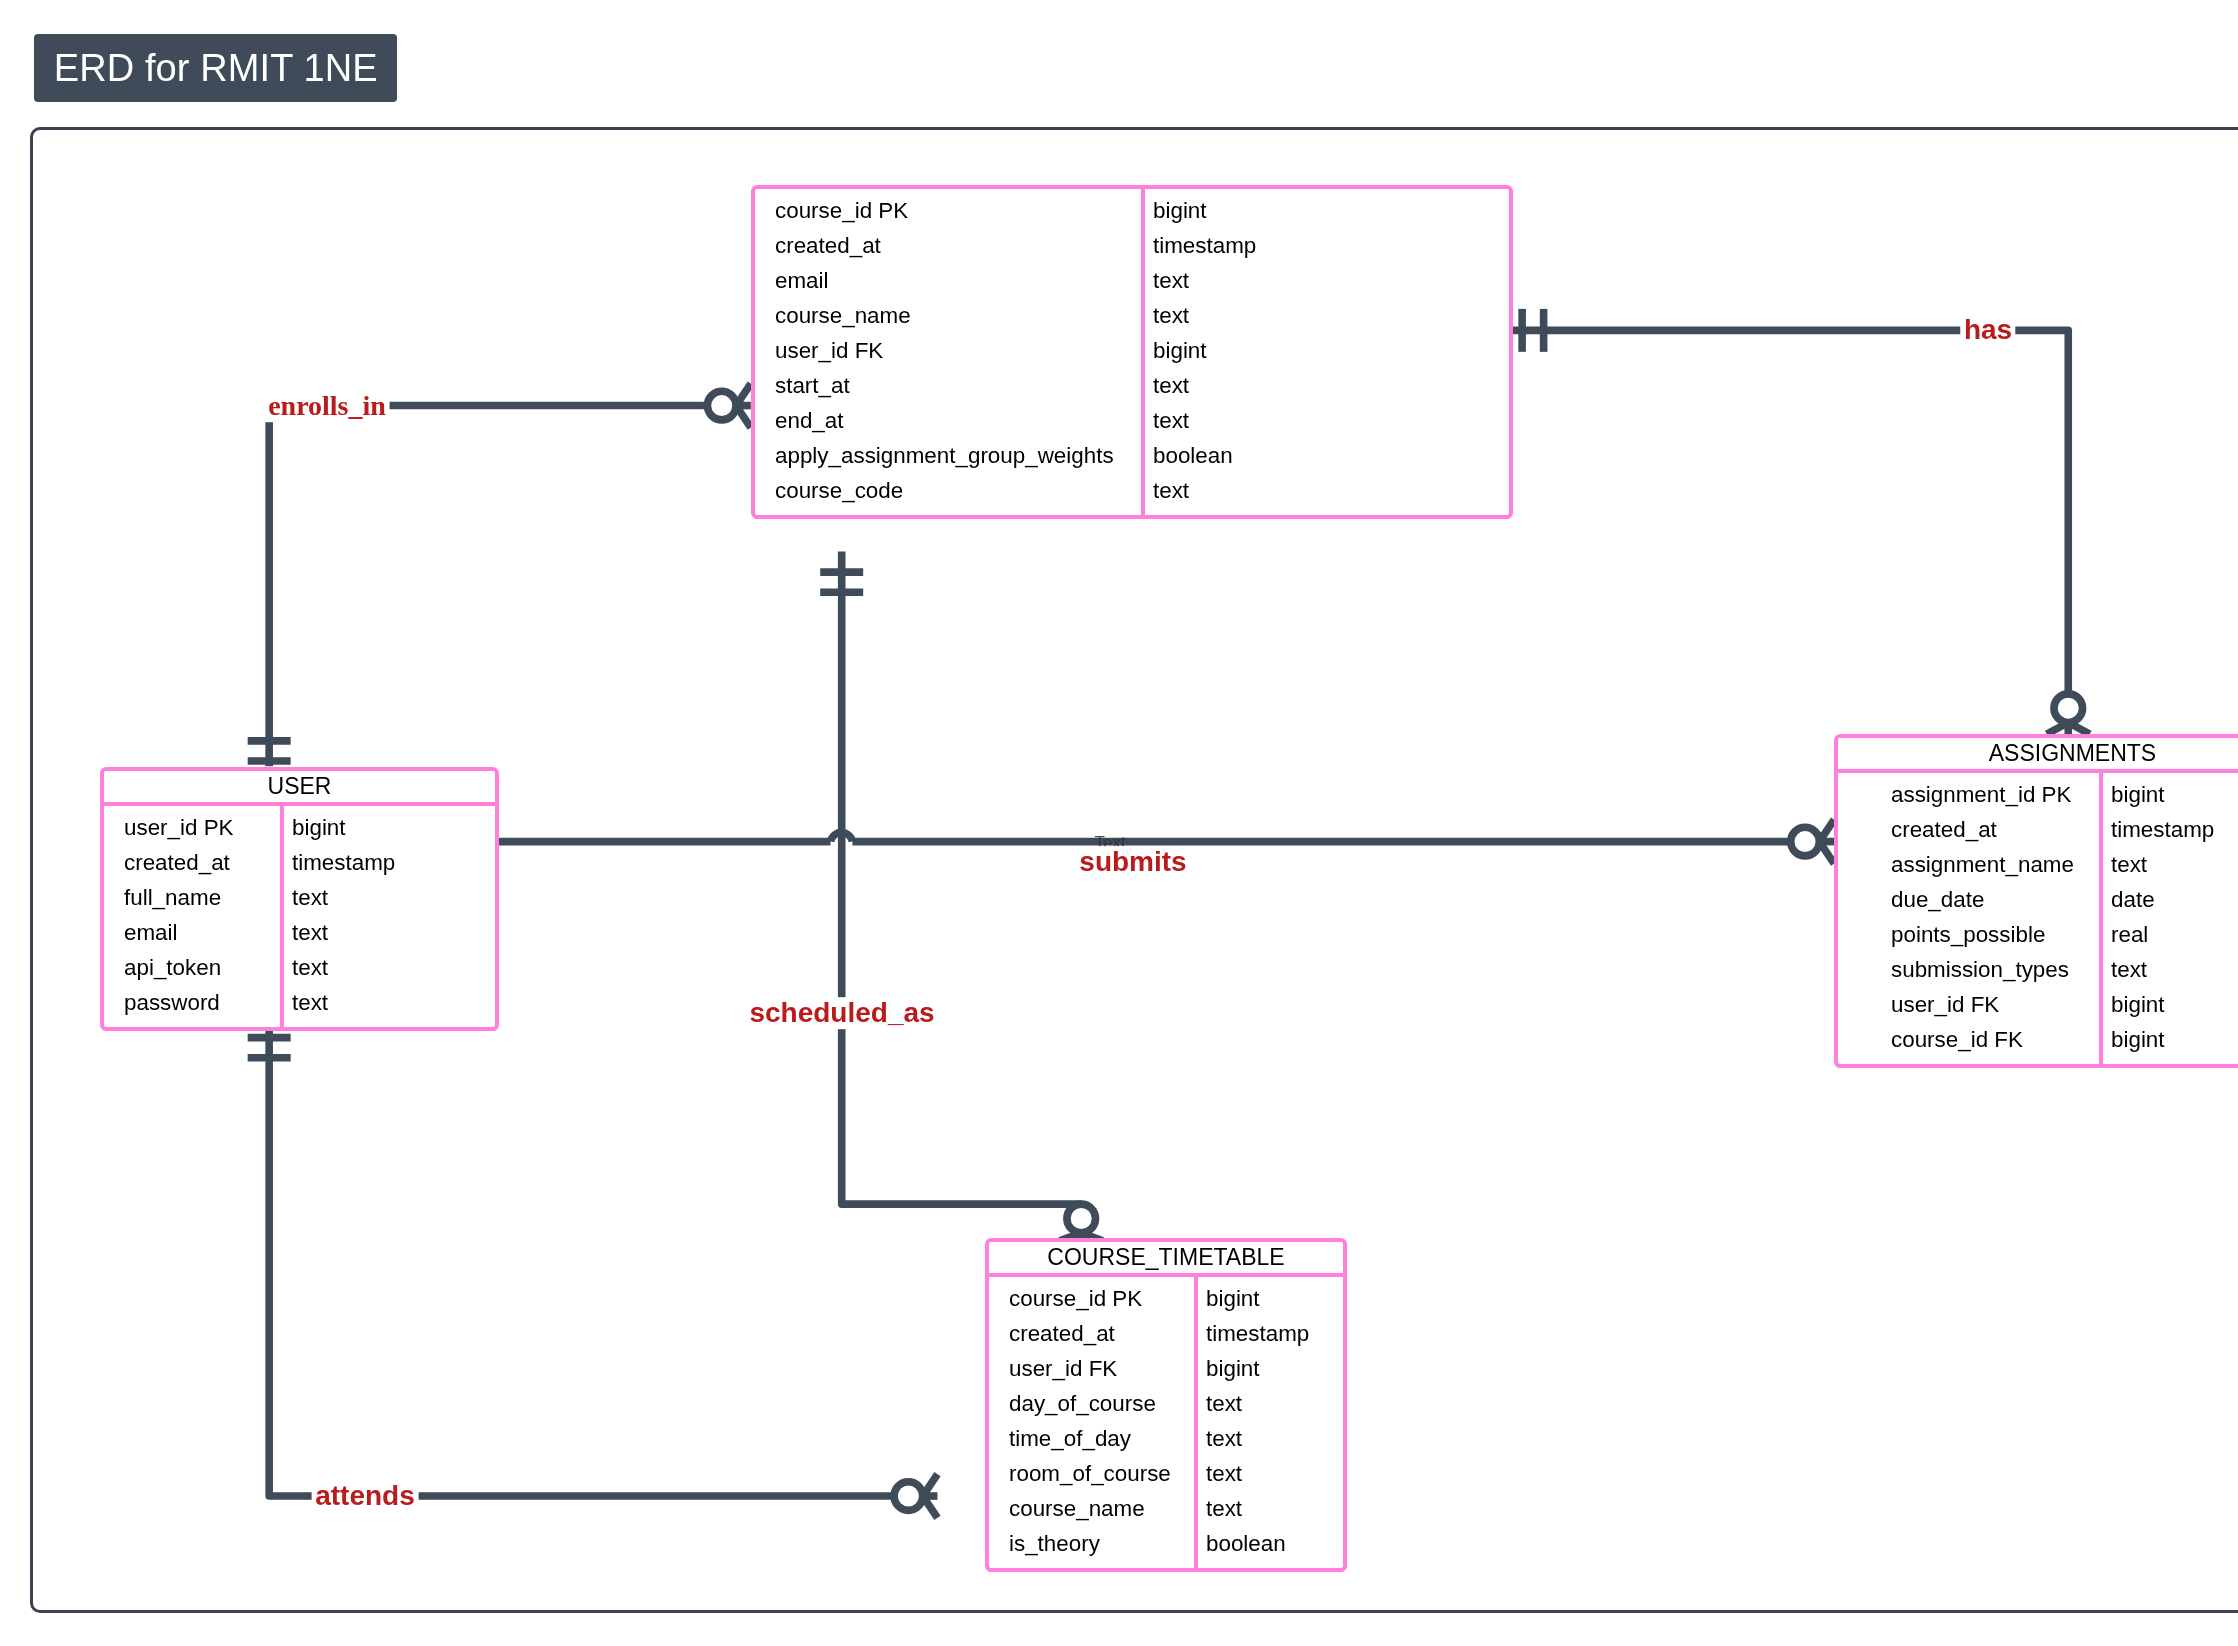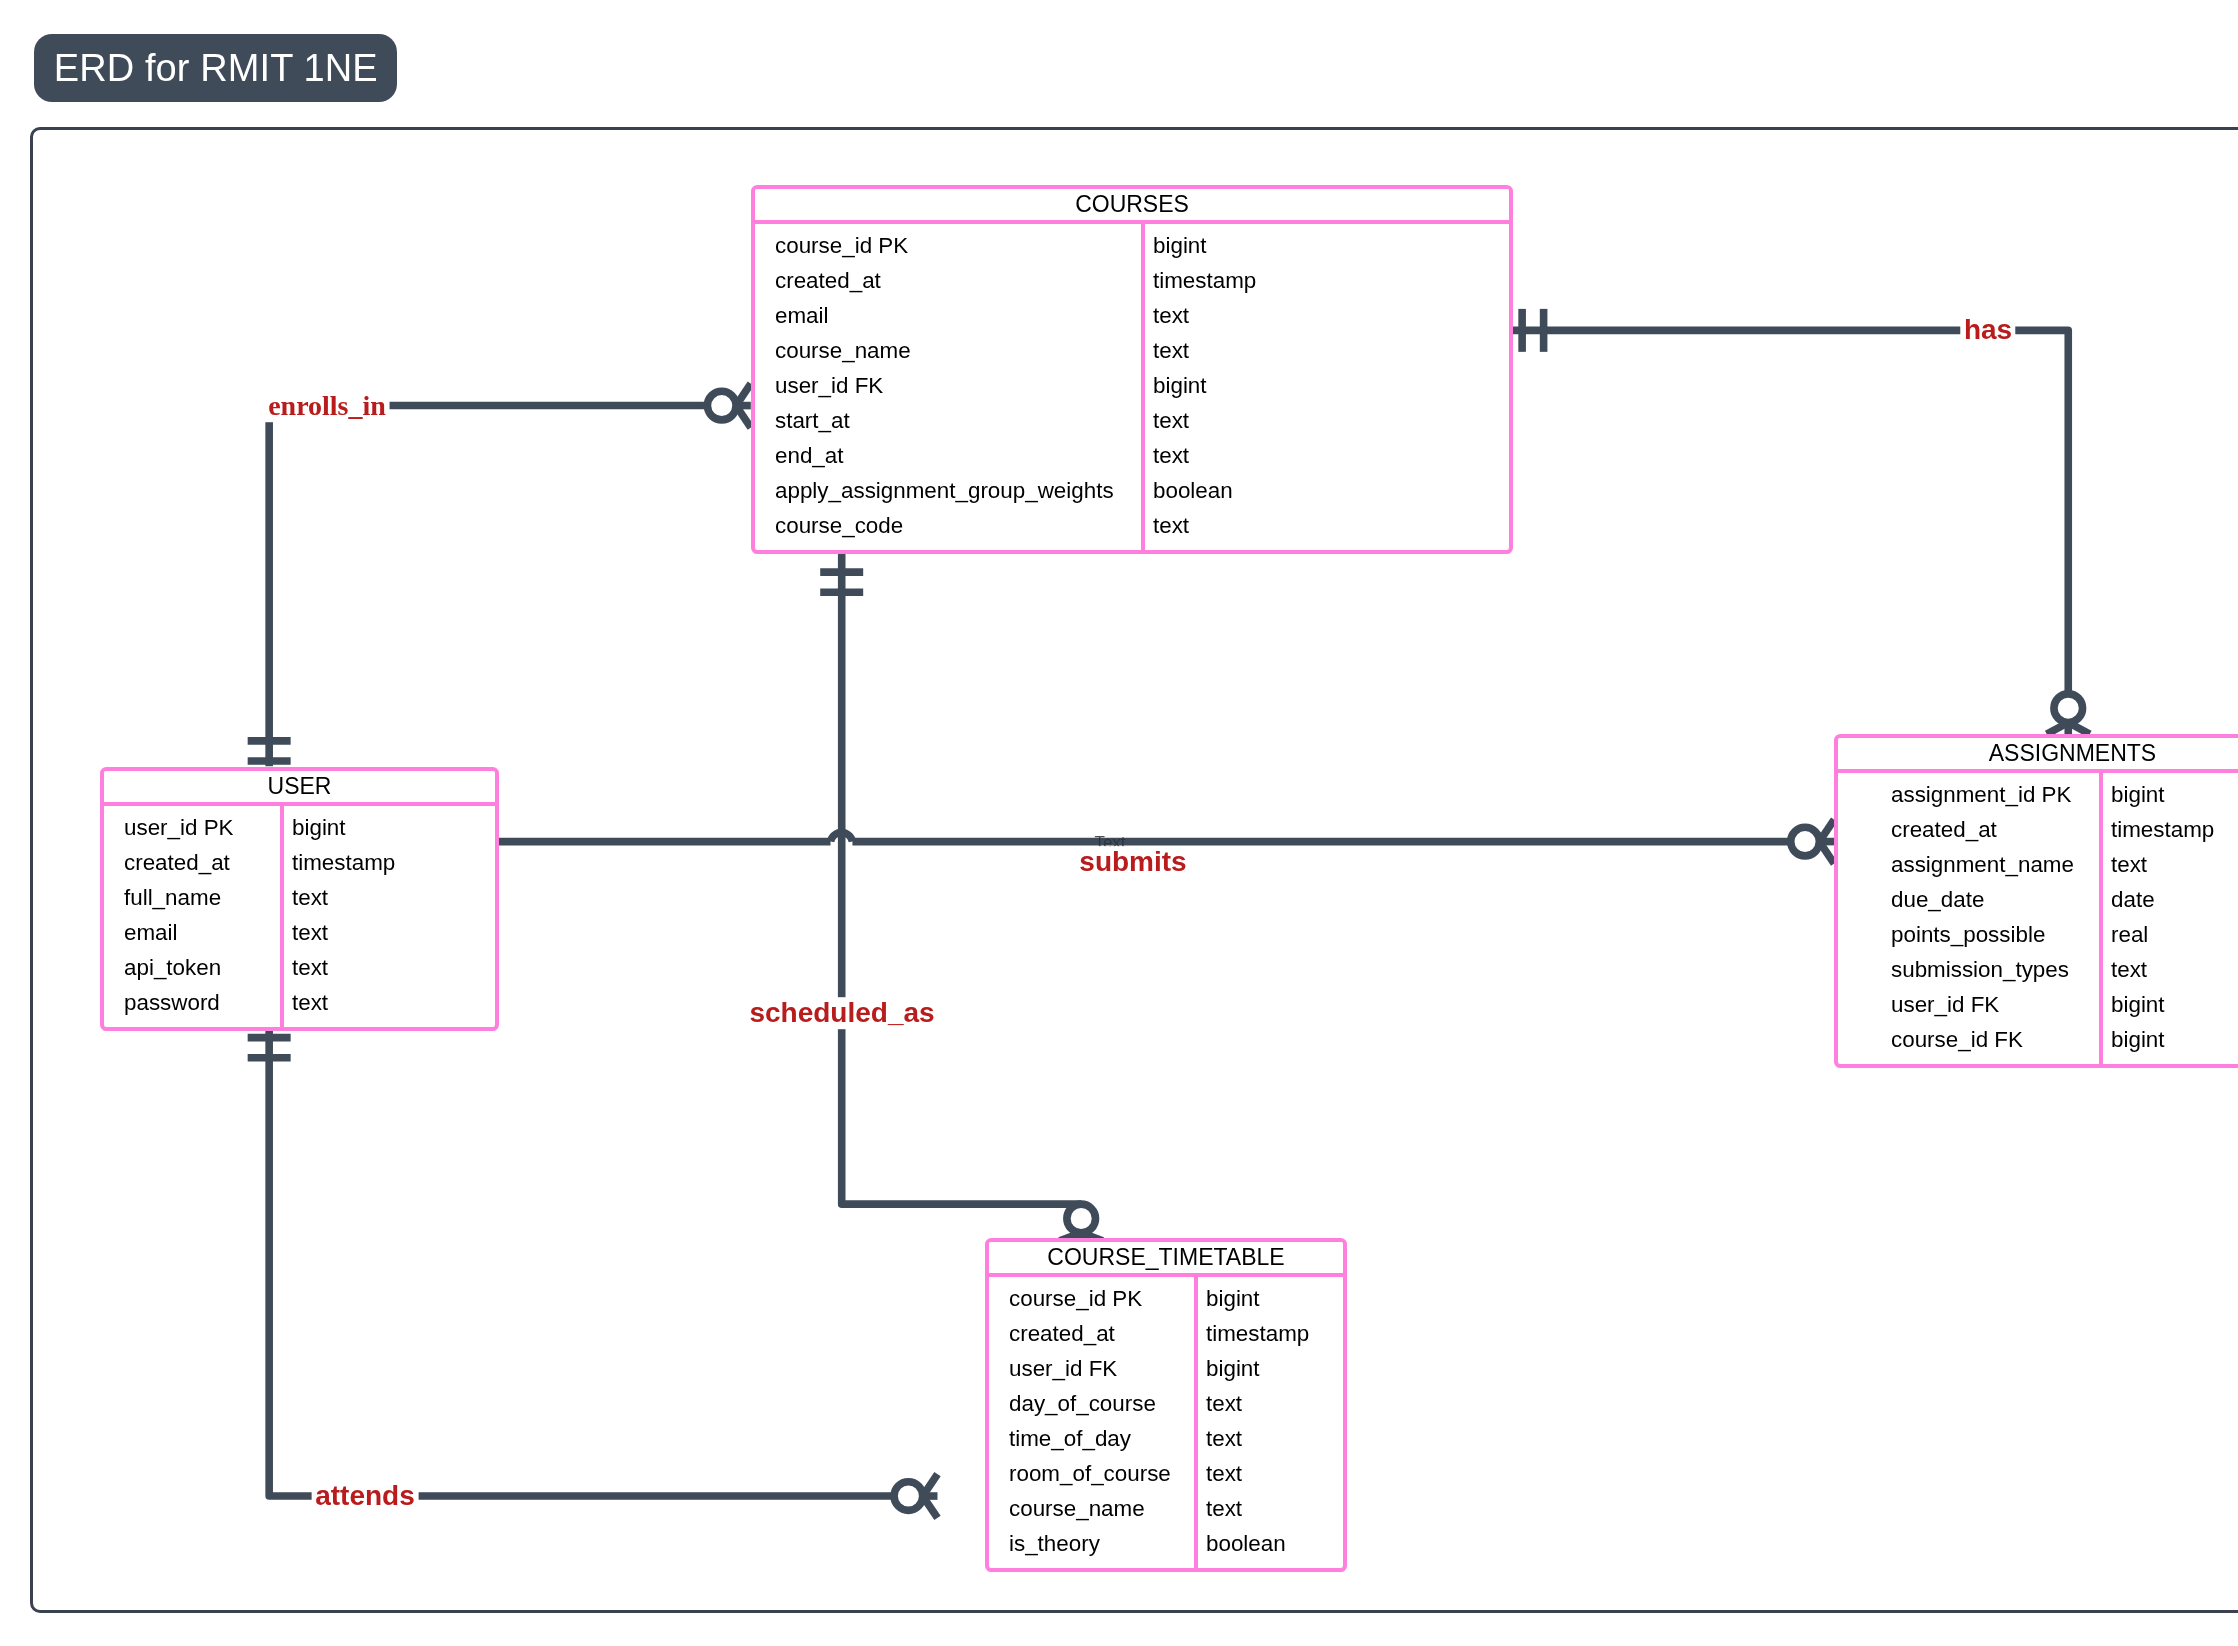--- a/index.html
+++ b/index.html
@@ -23,21 +23,21 @@
   
   #title-badge {
     position: absolute;
     left: 34px;
     top: 34px;
     height: 68px;
     display: flex;
     align-items: center;
     padding: 0 19.7px;
     background: #3f4b58;
-    border-radius: 18px;
+    border-radius: 4px;
     box-sizing: border-box;
     z-index: 40;
   }
   #title-badge .title-text {
     color: #ffffff;
     font-size: 38px;
     line-height: 1;
     white-space: nowrap;
     letter-spacing: 0.1px;
   }
@@ -253,21 +253,20 @@
 
   <div class="rel-label" style="left:1133px; top:862px;">submits</div>
 
   <div class="rel-ghost" style="left:1110px; top:842px;">Text</div>
 
   <div class="rel-label" style="left:842px; top:1013px;">scheduled_as</div>
 
   <div class="rel-label" style="left:365px;  top:1496px;text-align:center;">attends</div>
 
   <div class="entity" id="entity-courses">
-    <div class="entity-title">COURSES</div>
     <div class="entity-body">
       <div class="col-names">
         <div class="attr-cell">course_id PK</div>
         <div class="attr-cell">created_at</div>
         <div class="attr-cell">email</div>
         <div class="attr-cell">course_name</div>
         <div class="attr-cell">user_id FK</div>
         <div class="attr-cell">start_at</div>
         <div class="attr-cell">end_at</div>
         <div class="attr-cell">apply_assignment_group_weights</div>

